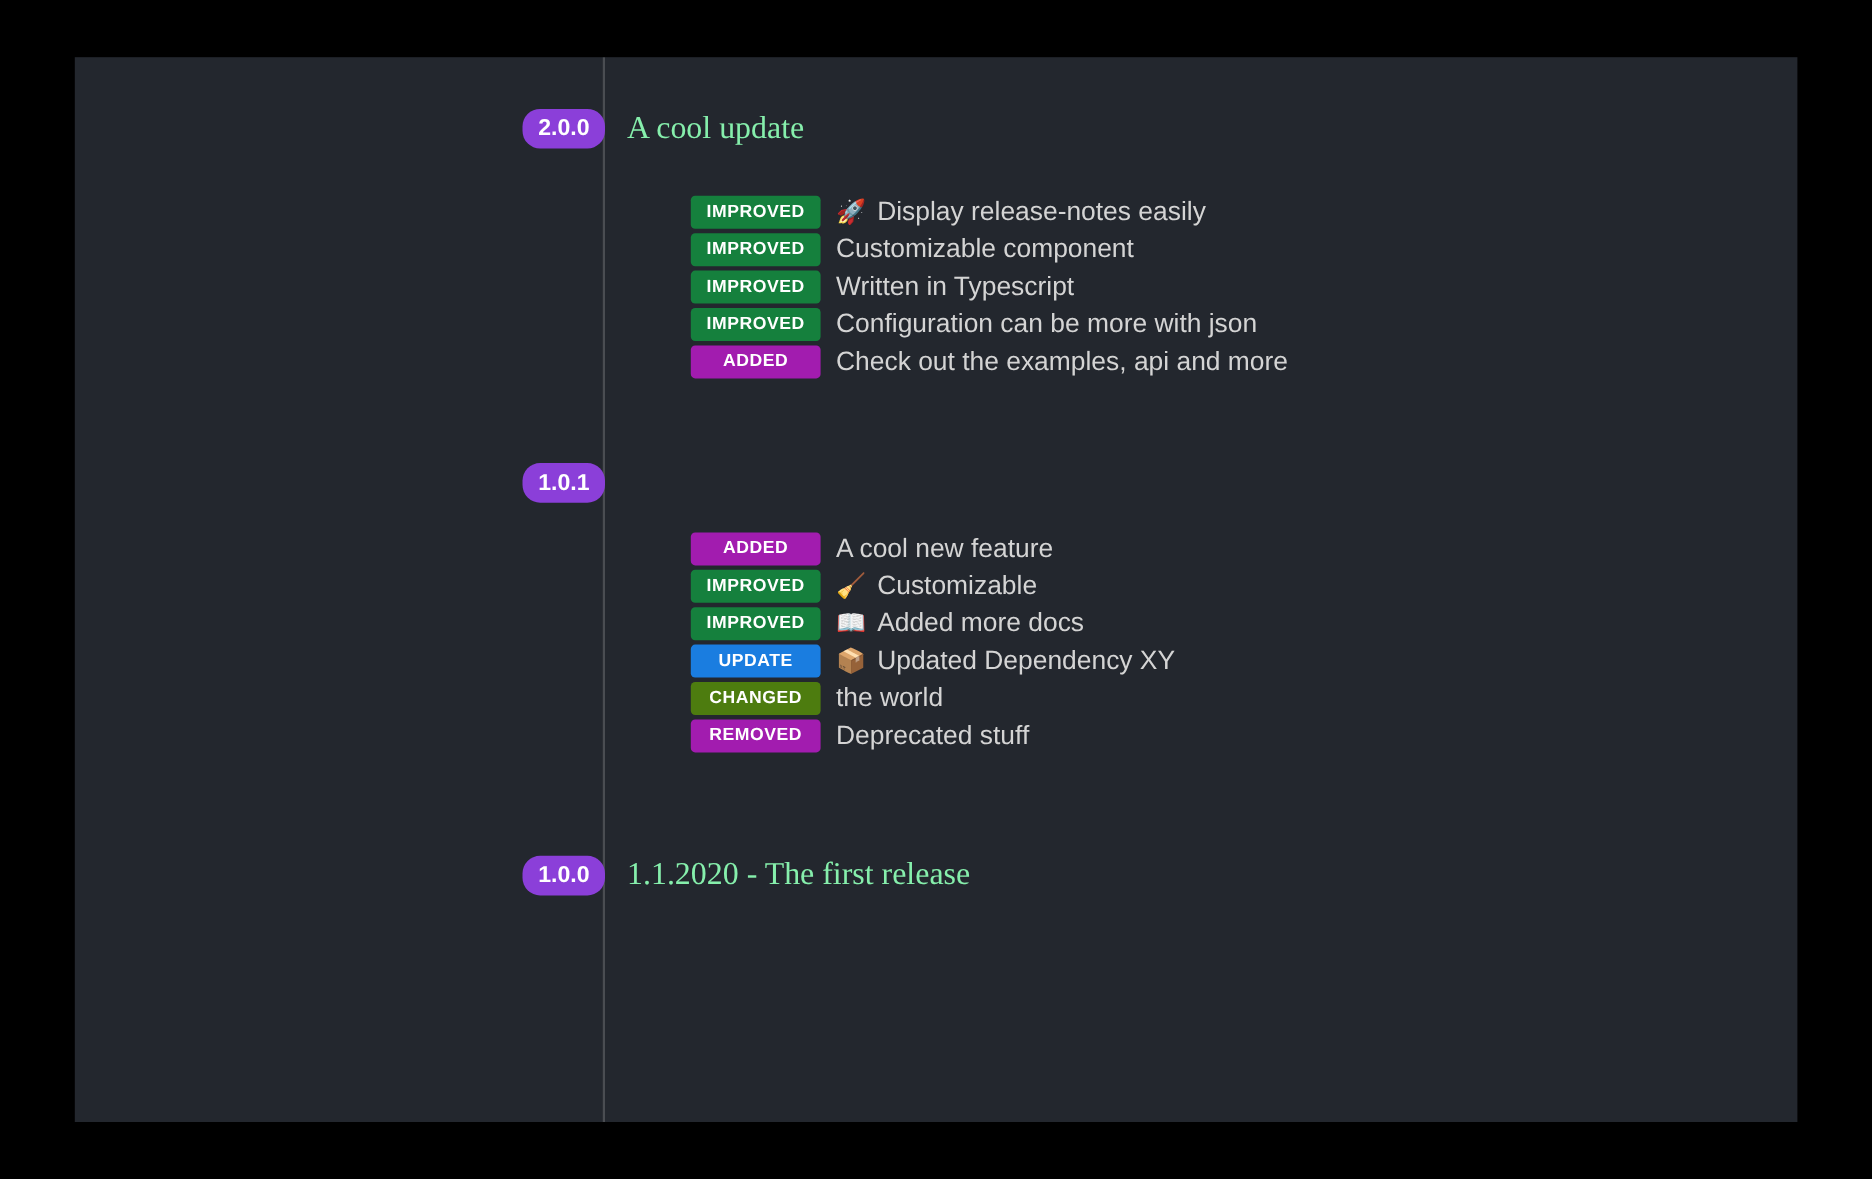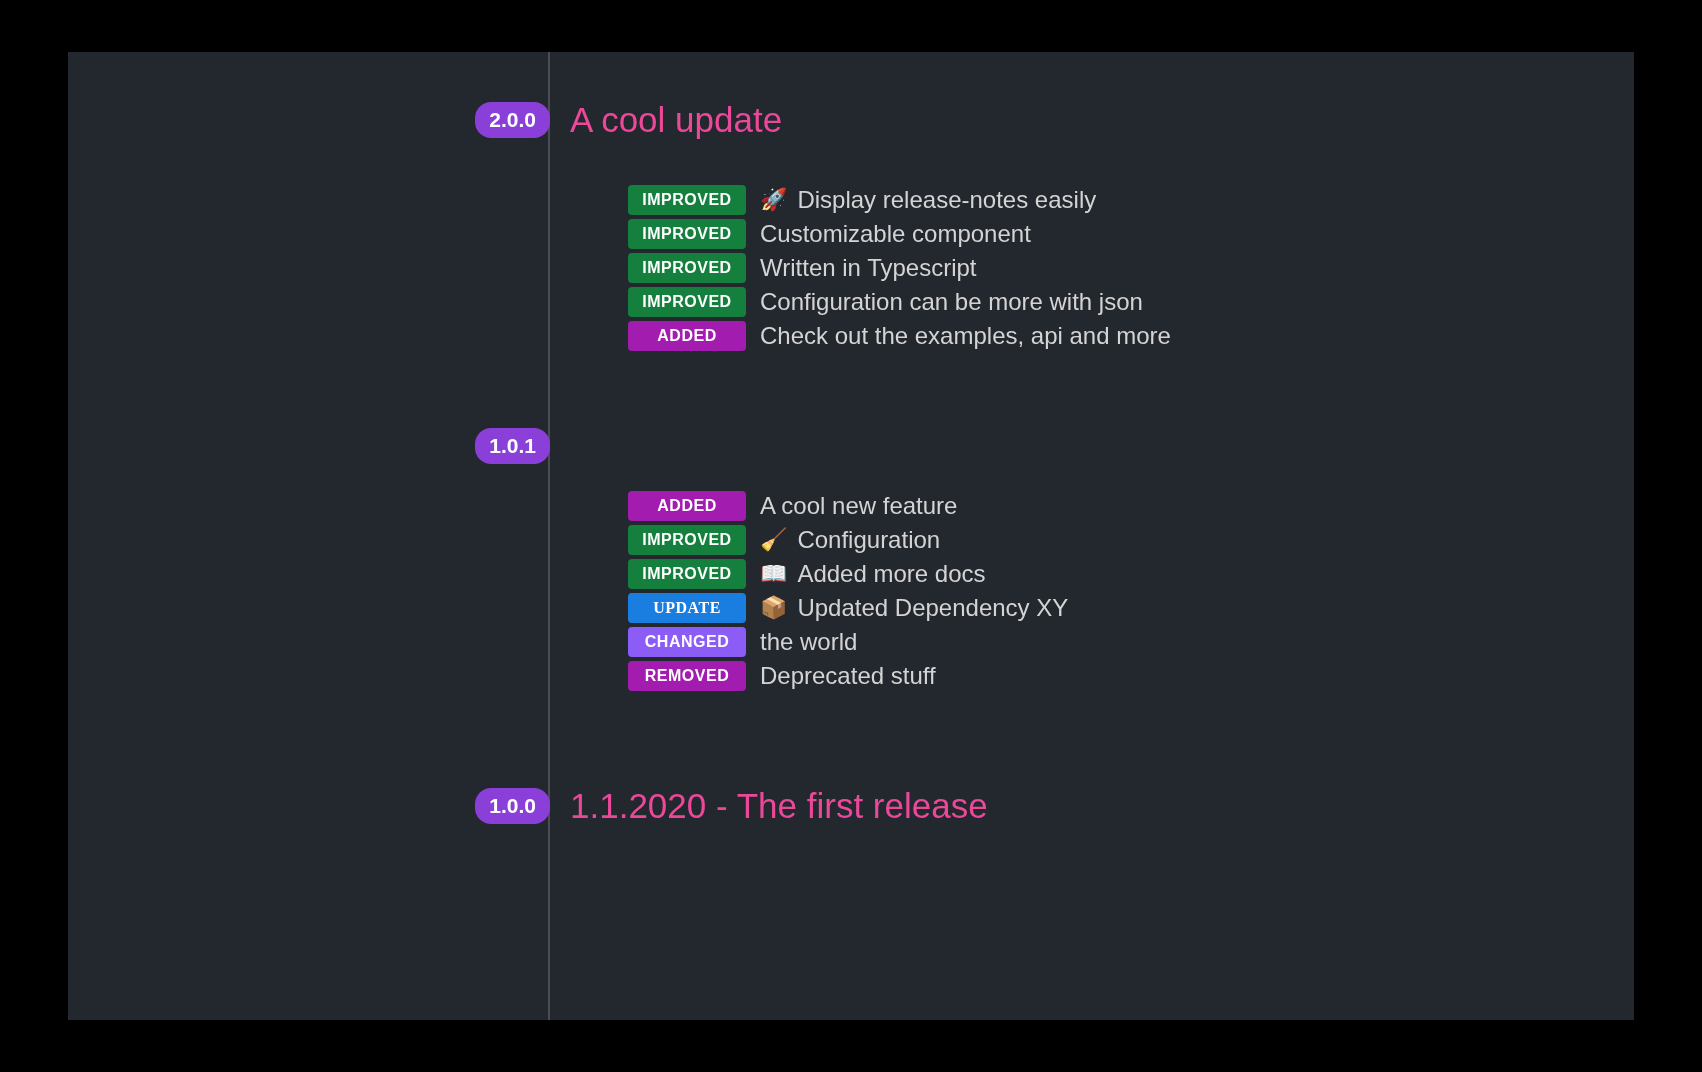--- a/index.html
+++ b/index.html
@@ -53,24 +53,25 @@
       font-size: 21px;
       font-weight: 600;
       padding: 6px 14px;
       border-radius: 16px;
       position: absolute;
       right: calc(100% - 482px);
       transform: translateX(0);
       white-space: nowrap;
     }
     .release-title {
-      color: #ec4899;
-      font-size: 35px;
+      color: #86efac;
+      font-size: 29px;
       font-weight: 300;
       margin-left: 502px;
+      font-family: Liberation Serif, serif;
     }
     .items {
       margin-left: 560px;
     }
     .item {
       display: flex;
       align-items: center;
       margin-bottom: 4px;
       gap: 14px;
     }
@@ -80,22 +81,22 @@
       font-weight: 700;
       text-align: center;
       padding: 6px 0;
       border-radius: 4px;
       width: 118px;
       letter-spacing: 0.5px;
       flex-shrink: 0;
     }
     .tag-improved { background: #15803d; }
     .tag-added { background: #a21caf; }
-    .tag-update { background: #1a7de0; font-family: Liberation Serif, serif; }
-    .tag-changed { background: #8b5cf6; }
+    .tag-update { background: #1a7de0; }
+    .tag-changed { background: #4d7c0f; }
     .tag-removed { background: #a21caf; }
     .item-text {
       color: #d4d4d4;
       font-size: 24px;
       font-weight: 300;
       display: flex;
       align-items: center;
       gap: 10px;
     }
     .emoji {
@@ -148,21 +149,21 @@
       </div>
       <div class="items">
         <div class="item">
           <span class="tag tag-added">ADDED</span>
           <span class="item-text">A cool new feature</span>
         </div>
         <div class="item">
           <span class="tag tag-improved">IMPROVED</span>
           <span class="item-text">
               <span class="emoji">🧹</span>
-              <span>Configuration</span>
+              <span>Customizable</span>
             </span>
         </div>
         <div class="item">
           <span class="tag tag-improved">IMPROVED</span>
           <span class="item-text">
               <span class="emoji">📖</span>
               <span>Added more docs</span>
             </span>
         </div>
         <div class="item">

